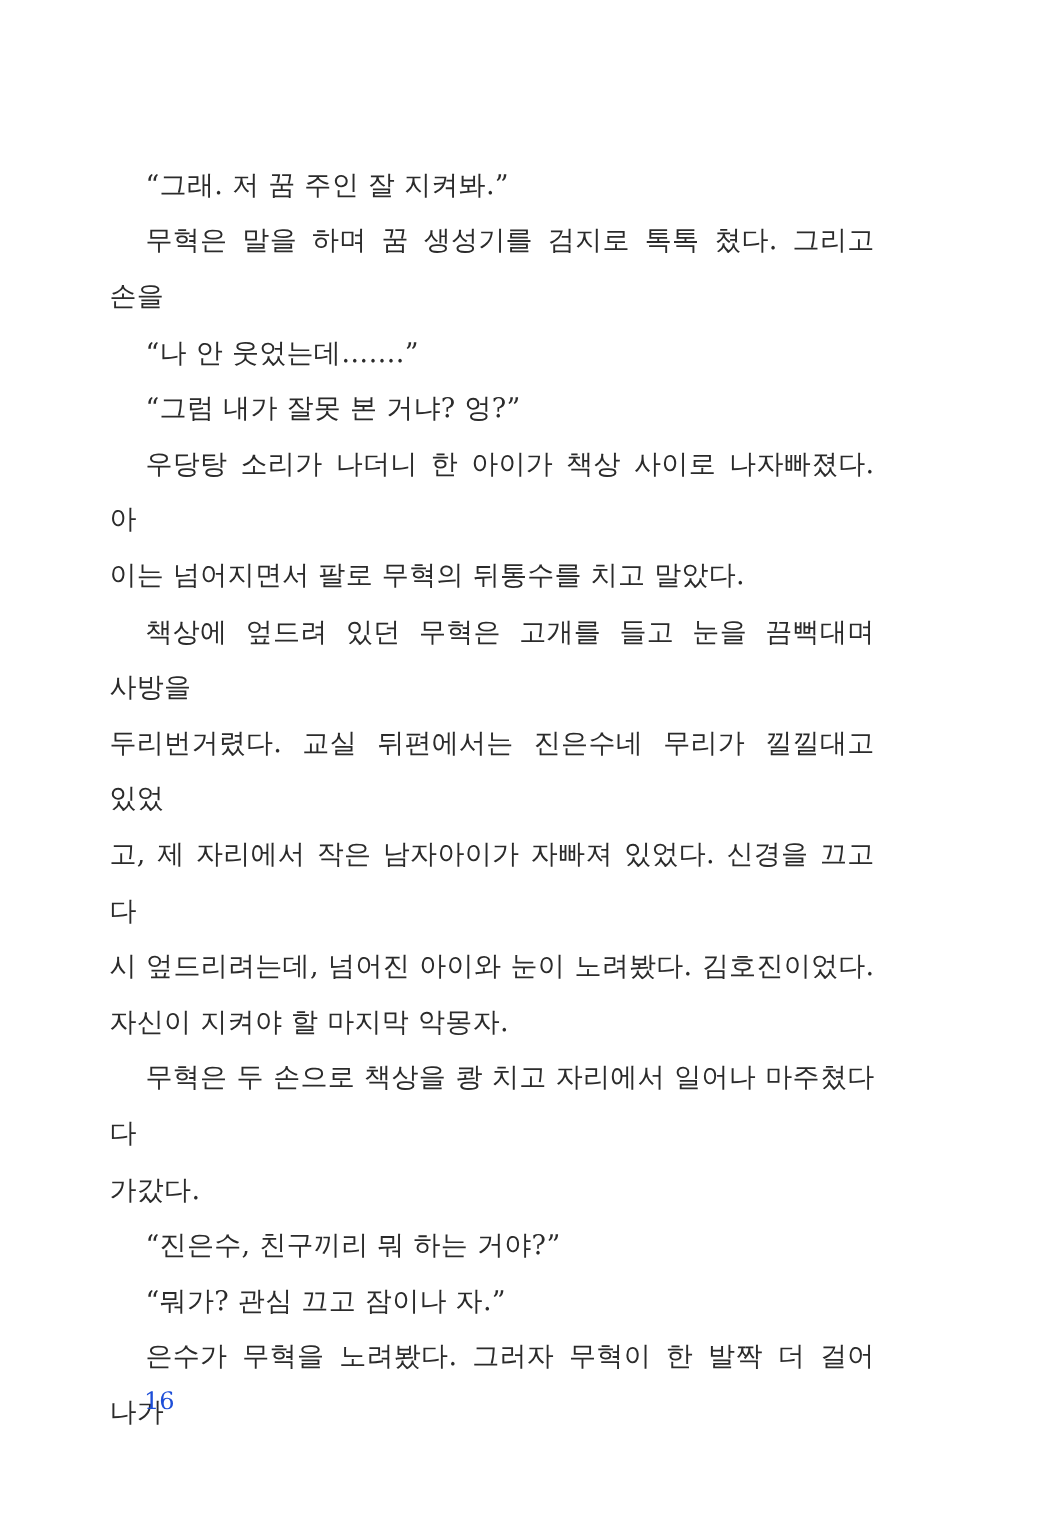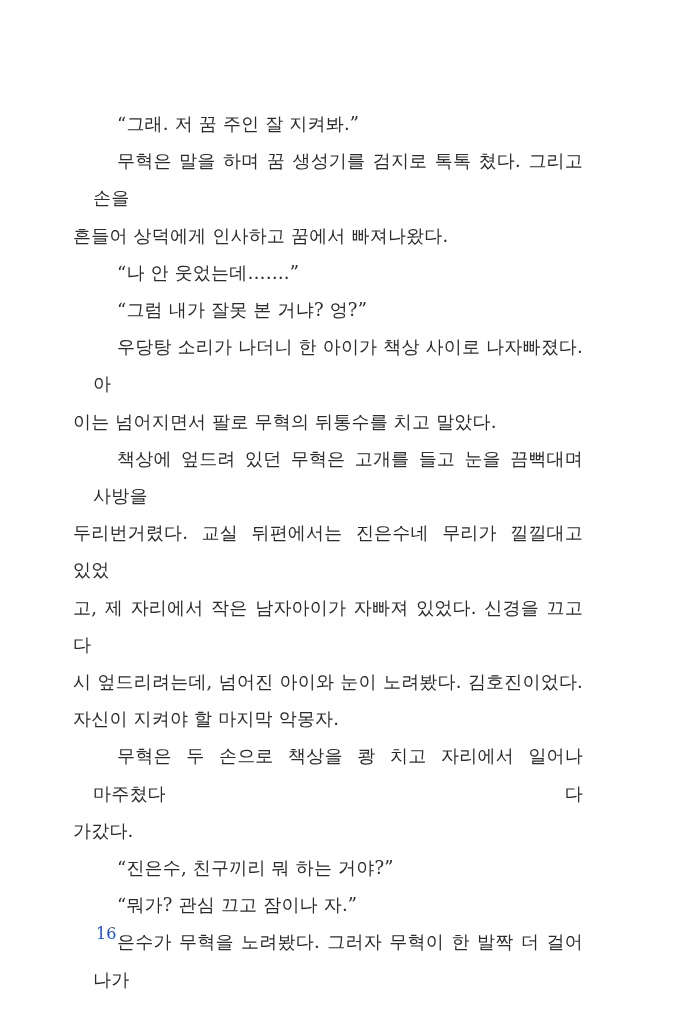--- a/index.html
+++ b/index.html
@@ -31,21 +31,20 @@
     letter-spacing: 0.2px;
   }
   .line {
     margin: 0;
     padding: 0;
     text-align: left;
     white-space: normal;
   }
   .line.first {
     text-indent: 24px;
-    margin-left: 20px;
   }
   .line.just {
     text-align: justify;
     text-align-last: justify;
   }
   .line.gap {
     margin-top: 37.2px;
   }
   .page-number {
     position: absolute;
@@ -56,21 +55,20 @@
     color: #1d4ed8;
   }
 </style>
 </head>
 <body>
 
 <div class="page">
   <div class="text-block">
     <p class="line first">“그래. 저 꿈 주인 잘 지켜봐.”</p>
     <p class="line first just">무혁은 말을 하며 꿈 생성기를 검지로 톡톡 쳤다. 그리고 손을</p>
-    <p class="line">흔들어 상덕에게 인사하고 꿈에서 빠져나왔다.</p>
     <p class="line first">“나 안 웃었는데…….”</p>
     <p class="line first">“그럼 내가 잘못 본 거냐? 엉?”</p>
     <p class="line first just">우당탕 소리가 나더니 한 아이가 책상 사이로 나자빠졌다. 아</p>
     <p class="line">이는 넘어지면서 팔로 무혁의 뒤통수를 치고 말았다.</p>
     <p class="line first just">책상에 엎드려 있던 무혁은 고개를 들고 눈을 끔뻑대며 사방을</p>
     <p class="line just">두리번거렸다. 교실 뒤편에서는 진은수네 무리가 낄낄대고 있었</p>
     <p class="line just">고, 제 자리에서 작은 남자아이가 자빠져 있었다. 신경을 끄고 다</p>
     <p class="line just">시 엎드리려는데, 넘어진 아이와 눈이 노려봤다. 김호진이었다.</p>
     <p class="line">자신이 지켜야 할 마지막 악몽자.</p>
     <p class="line first just">무혁은 두 손으로 책상을 쾅 치고 자리에서 일어나 마주쳤다 다</p>

